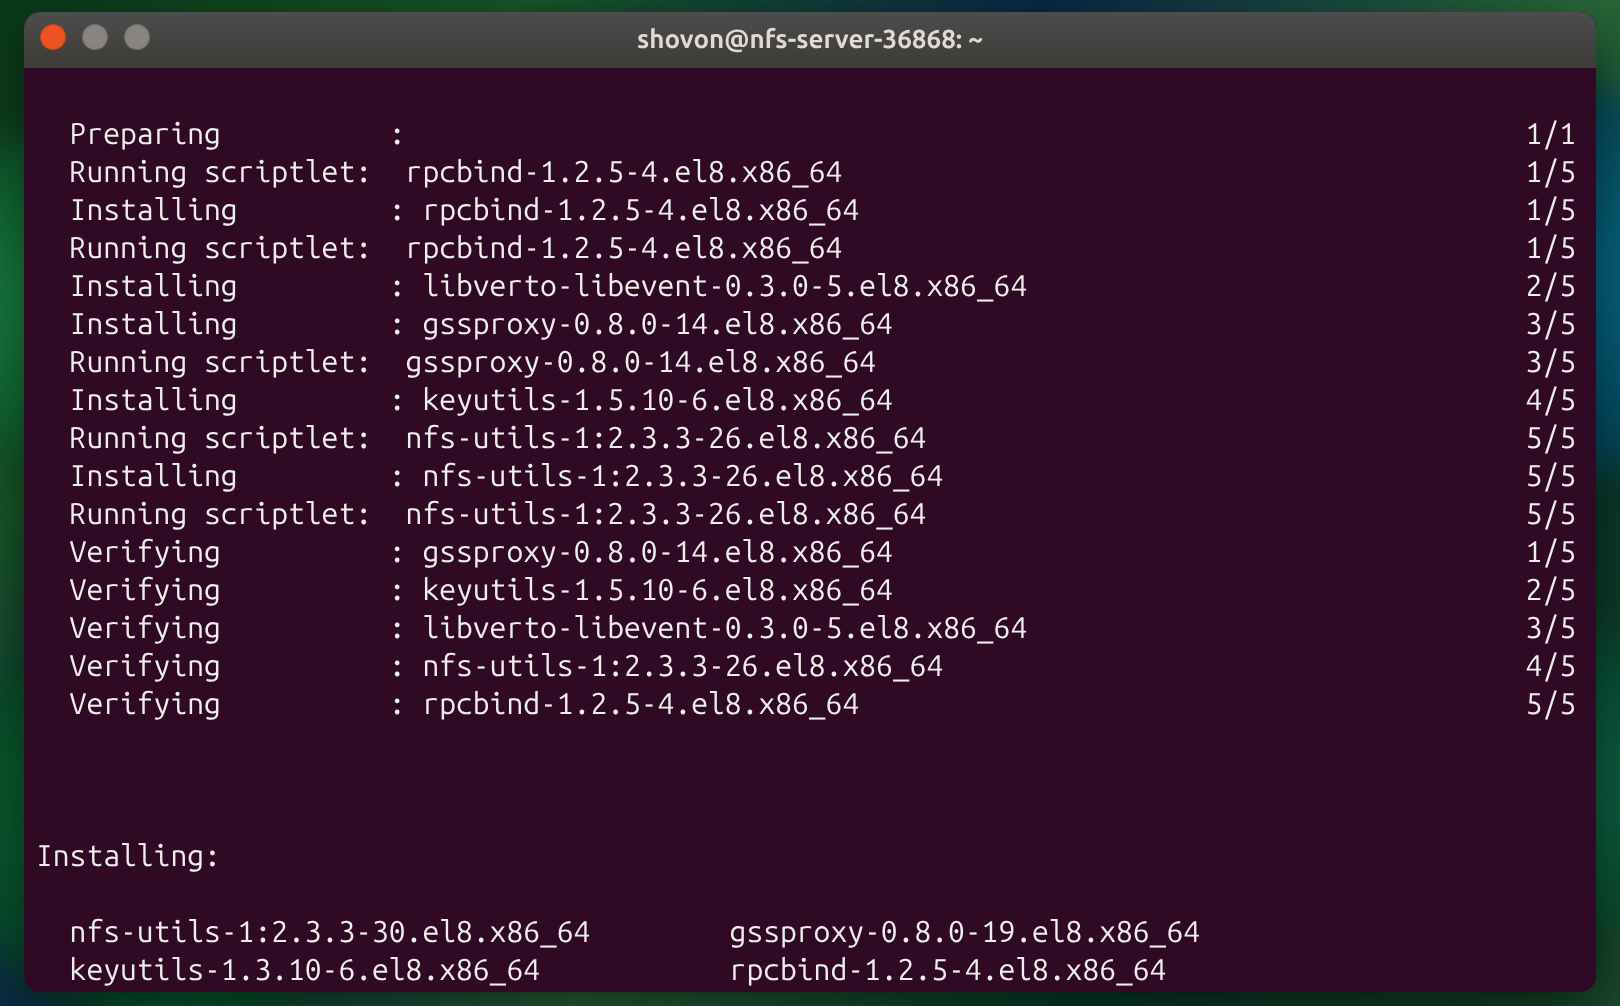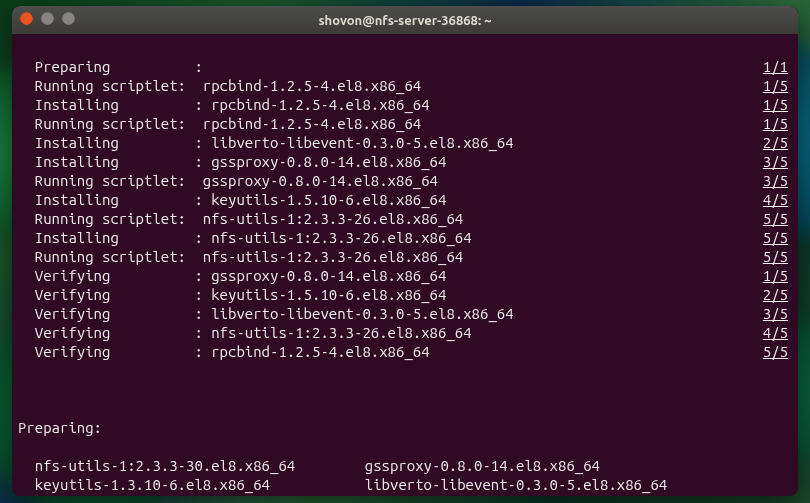--- a/index.html
+++ b/index.html
@@ -69,21 +69,21 @@
     font-size: 15px;
     line-height: 19px;
     white-space: pre;
     overflow: hidden;
   }
   .line {
     display: flex;
     justify-content: space-between;
   }
   .line .left { white-space: pre; }
-  .line .right { white-space: pre; padding-right: 4px; text-decoration: underline; }
+  .line .right { white-space: pre; padding-right: 4px; }
   .installed-grid {
     display: grid;
     grid-template-columns: 330px auto;
     padding-left: 2ch;
   }
   .installed-grid span { white-space: pre; }
 </style>
 </head>
 <body>
 
@@ -100,19 +100,19 @@
       <span class="ctl close"></span>
       <span class="ctl min"></span>
       <span class="ctl max"></span>
     </div>
     <span>shovon@nfs-server-36868: ~</span>
   </div>
 
   <div class="terminal-body">
 <div id="steps-container"><div class="line"><span class="left">  Preparing          : </span><span class="right">1/1</span></div><div class="line"><span class="left">  Running scriptlet:  rpcbind-1.2.5-4.el8.x86_64</span><span class="right">1/5</span></div><div class="line"><span class="left">  Installing         : rpcbind-1.2.5-4.el8.x86_64</span><span class="right">1/5</span></div><div class="line"><span class="left">  Running scriptlet:  rpcbind-1.2.5-4.el8.x86_64</span><span class="right">1/5</span></div><div class="line"><span class="left">  Installing         : libverto-libevent-0.3.0-5.el8.x86_64</span><span class="right">2/5</span></div><div class="line"><span class="left">  Installing         : gssproxy-0.8.0-14.el8.x86_64</span><span class="right">3/5</span></div><div class="line"><span class="left">  Running scriptlet:  gssproxy-0.8.0-14.el8.x86_64</span><span class="right">3/5</span></div><div class="line"><span class="left">  Installing         : keyutils-1.5.10-6.el8.x86_64</span><span class="right">4/5</span></div><div class="line"><span class="left">  Running scriptlet:  nfs-utils-1:2.3.3-26.el8.x86_64</span><span class="right">5/5</span></div><div class="line"><span class="left">  Installing         : nfs-utils-1:2.3.3-26.el8.x86_64</span><span class="right">5/5</span></div><div class="line"><span class="left">  Running scriptlet:  nfs-utils-1:2.3.3-26.el8.x86_64</span><span class="right">5/5</span></div><div class="line"><span class="left">  Verifying          : gssproxy-0.8.0-14.el8.x86_64</span><span class="right">1/5</span></div><div class="line"><span class="left">  Verifying          : keyutils-1.5.10-6.el8.x86_64</span><span class="right">2/5</span></div><div class="line"><span class="left">  Verifying          : libverto-libevent-0.3.0-5.el8.x86_64</span><span class="right">3/5</span></div><div class="line"><span class="left">  Verifying          : nfs-utils-1:2.3.3-26.el8.x86_64</span><span class="right">4/5</span></div><div class="line"><span class="left">  Verifying          : rpcbind-1.2.5-4.el8.x86_64</span><span class="right">5/5</span></div></div>
 <div class="line"><span class="left"> </span></div>
-<div class="line"><span class="left">Preparing:</span></div>
-<div class="installed-grid" id="installed-container"><span>nfs-utils-1:2.3.3-30.el8.x86_64</span><span>gssproxy-0.8.0-14.el8.x86_64</span><span>keyutils-1.3.10-6.el8.x86_64</span><span>libverto-libevent-0.3.0-5.el8.x86_64</span><span>rpcbind-1.2.5-4.el8.x86_64</span></div>
+<div class="line"><span class="left">Installing:</span></div>
+<div class="installed-grid" id="installed-container"><span>nfs-utils-1:2.3.3-30.el8.x86_64</span><span>gssproxy-0.8.0-19.el8.x86_64</span><span>keyutils-1.3.10-6.el8.x86_64</span><span>rpcbind-1.2.5-4.el8.x86_64</span></div>
 
 
 
   </div>
 </div>
 
 </body></html>

